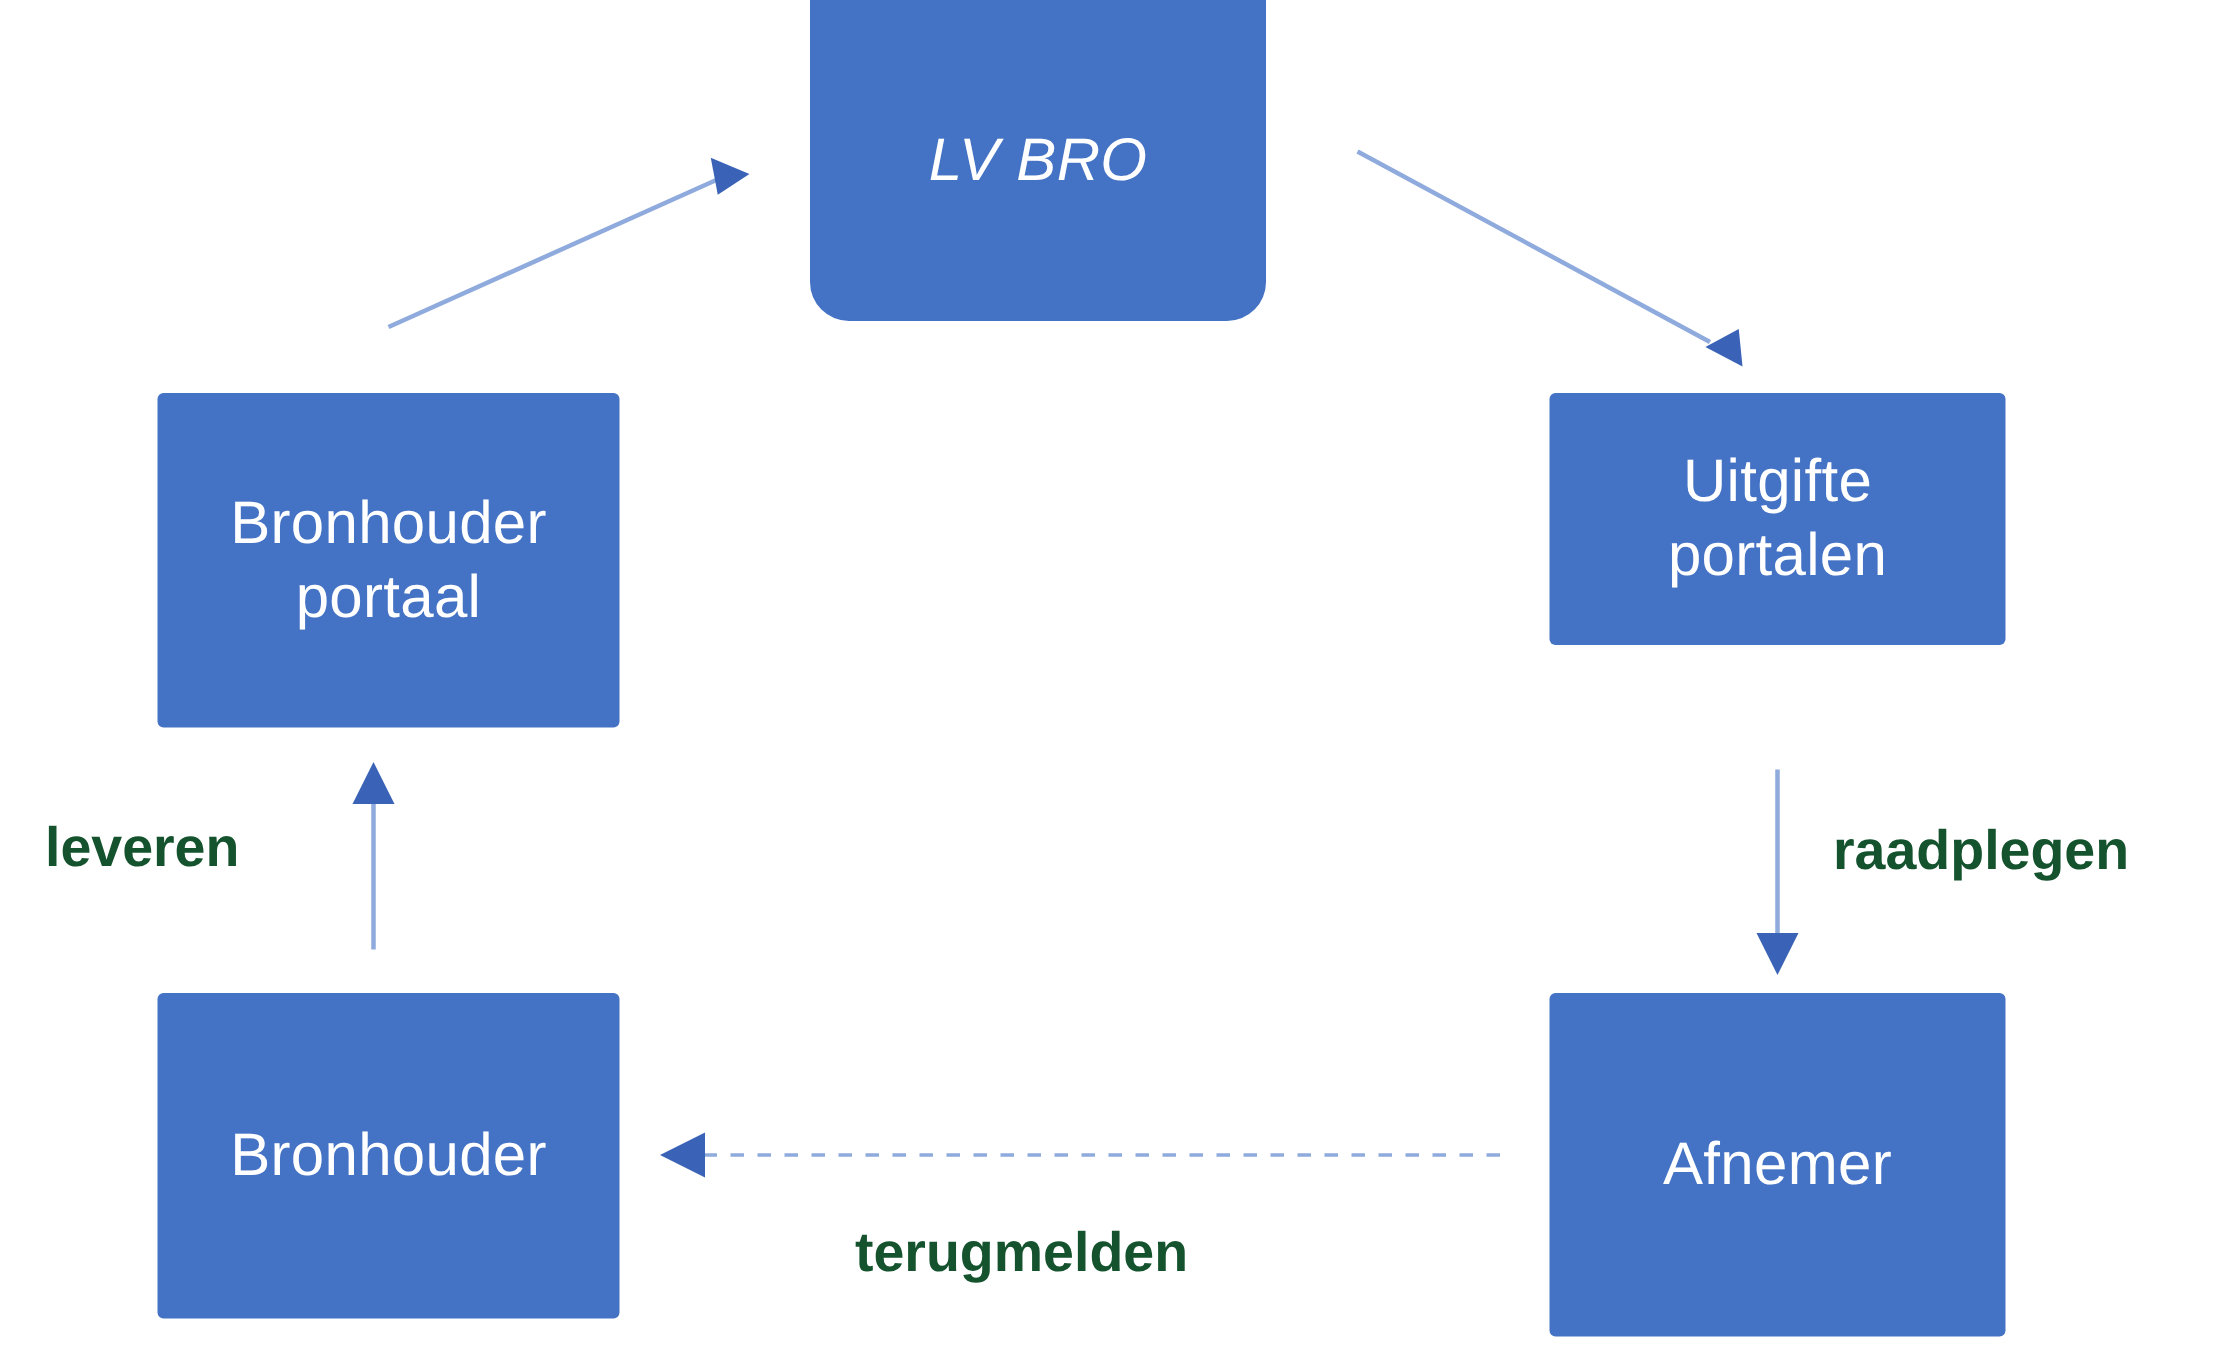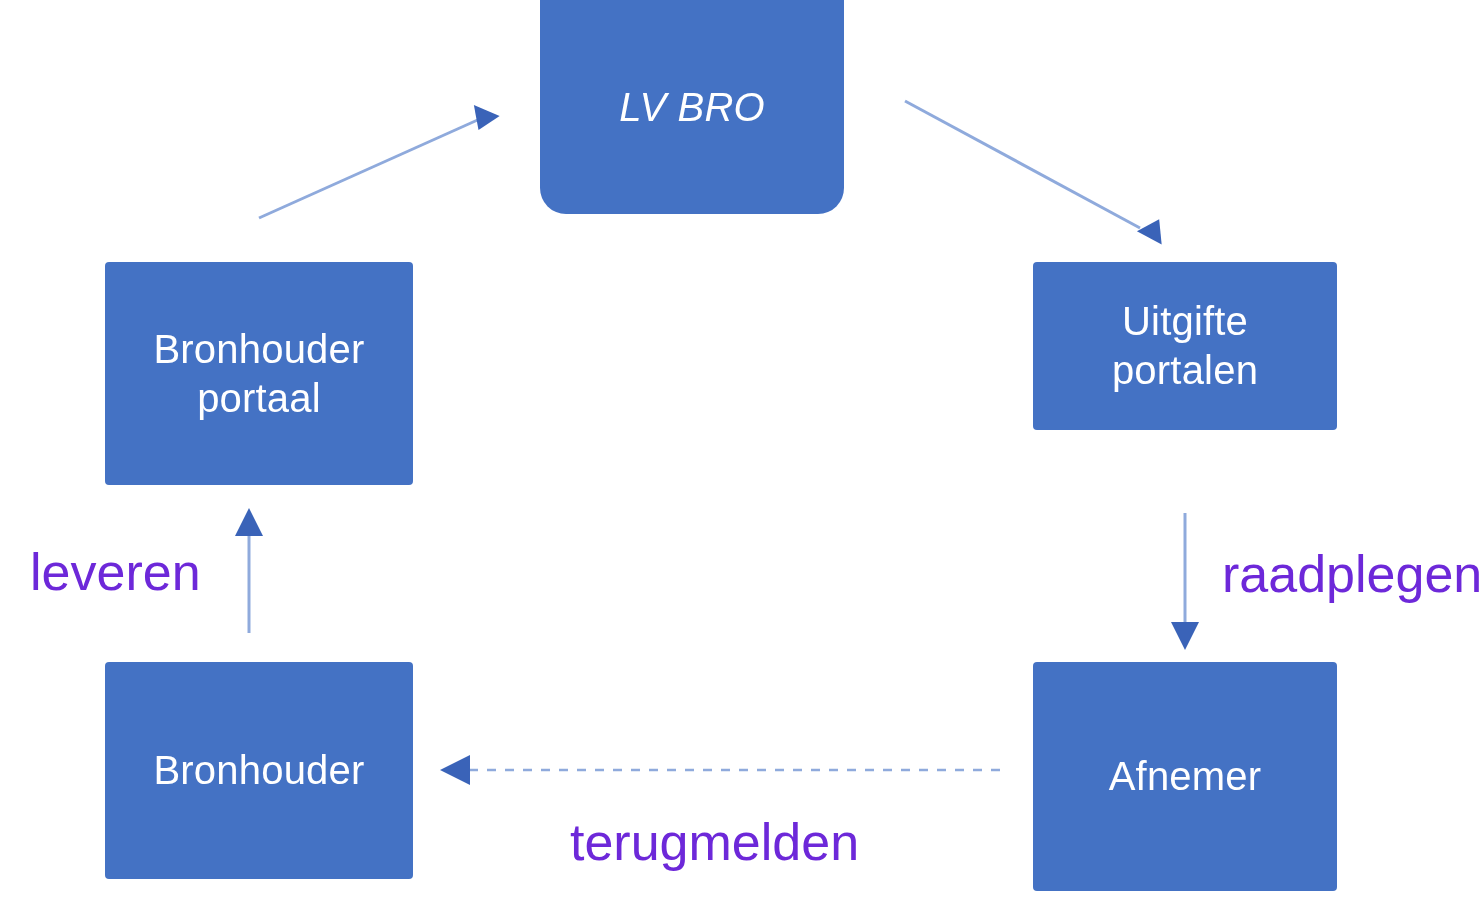--- a/index.html
+++ b/index.html
@@ -50,25 +50,25 @@
     position: absolute;
     left: 0;
     top: 0;
     width: 1480px;
     height: 898px;
     pointer-events: none;
   }
 
   .edge-label {
     position: absolute;
-    color: #6d28d9;
-    font-size: 52px;
+    color: #14532d;
+    font-size: 37px;
     line-height: 1;
     white-space: nowrap;
-    font-weight: 400;
+    font-weight: 700;
   }
   #label-leveren     { left: 30px;   top: 546px; }
   #label-raadplegen  { left: 1222px; top: 548px; }
   #label-terugmelden { left: 570px;  top: 816px; }
 </style>
 </head>
 <body>
 
 <div id="diagram-canvas">
 

